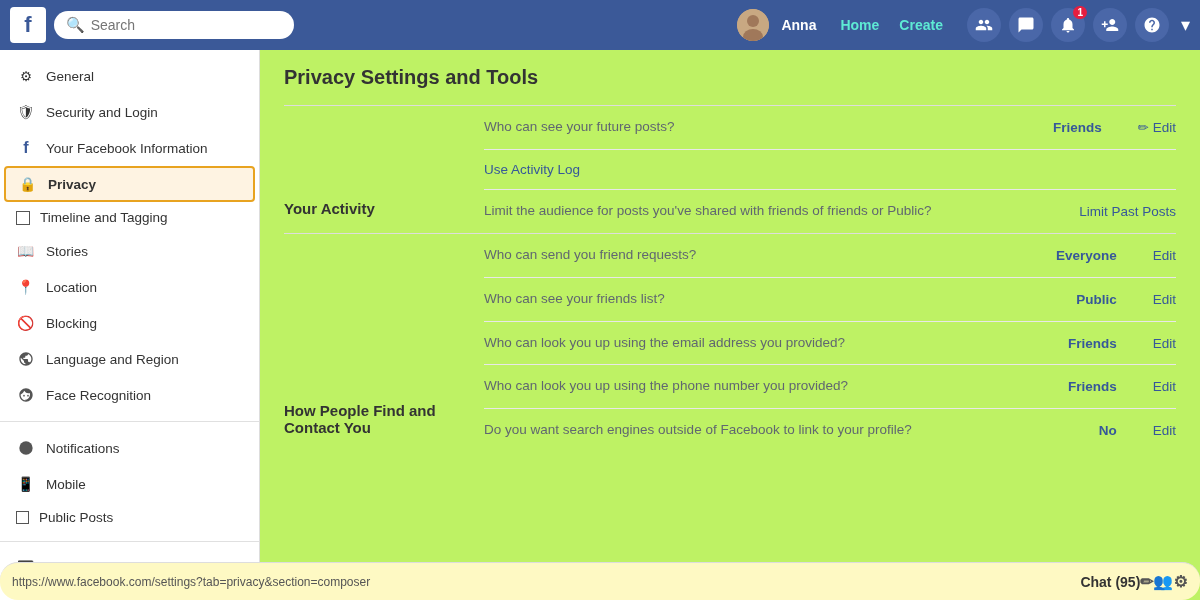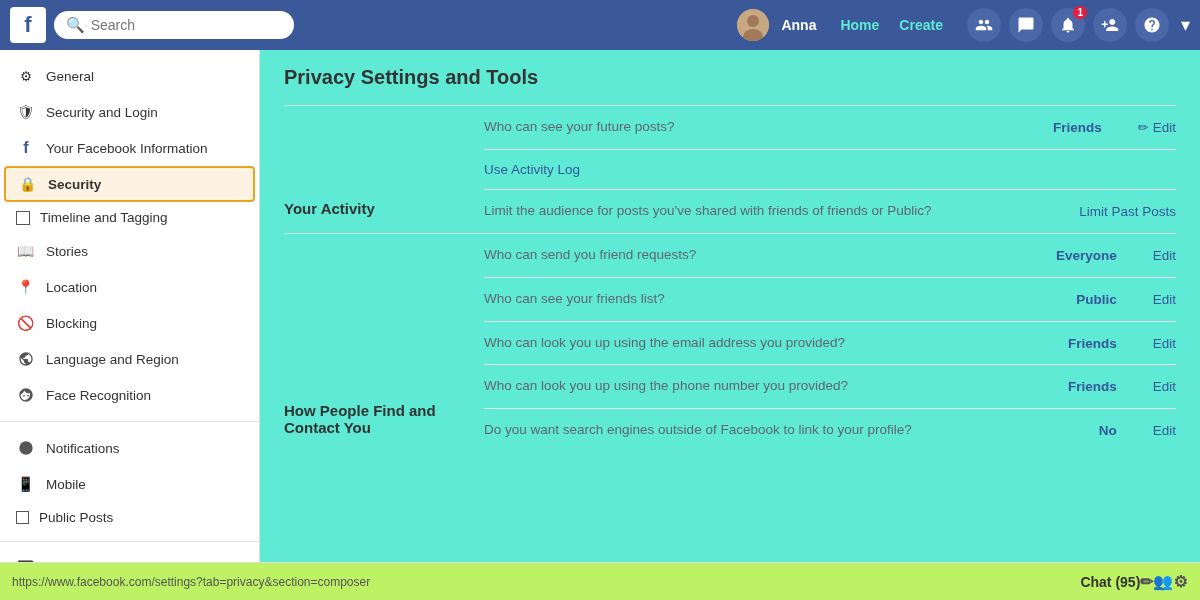--- a/index.html
+++ b/index.html
@@ -114,21 +114,21 @@
     .sidebar-icon {
       width: 20px; height: 20px;
       display: flex; align-items: center; justify-content: center;
       flex-shrink: 0;
     }
     .sidebar-divider { height: 1px; background: #e0e0e0; margin: 8px 0; }
 
     
     .main-content {
       flex: 1;
-      background: #5eead4;
+      background: #bef264;
       overflow-y: auto;
       padding: 16px 24px;
     }
     .page-title {
       font-size: 20px;
       font-weight: 700;
       color: #333;
       margin-bottom: 16px;
     }
     .settings-row {
@@ -161,27 +161,28 @@
       display: flex;
       align-items: center;
       gap: 4px;
     }
 
     
     .bottom-bar {
       position: fixed;
       bottom: 0; left: 0; right: 0;
       height: 38px;
-      background: #bef264;
+      background: #fef9c3;
       border-top: 1px solid #ddd;
       display: flex;
       align-items: center;
       justify-content: space-between;
       padding: 0 12px;
       z-index: 100;
+      border-radius: 18px;
     }
     .status-url { font-size: 12px; color: #555; }
     .chat-widget {
       display: flex;
       align-items: center;
       font-weight: 600;
       font-size: 14px;
       color: #333;
     }
     .chat-widget-icon { cursor: pointer; color: #555; }
@@ -274,21 +275,21 @@
       <span class="item-label">Security and Login</span>
     </div>
 
     <div class="sidebar-item">
       <span class="sidebar-icon" style="color:#3b5998; font-weight:bold; font-size:16px;">f</span>
       <span class="item-label">Your Facebook Information</span>
     </div>
 
     <div class="sidebar-item active">
       <span class="sidebar-icon" style="font-size:14px;">🔒</span>
-      <span class="item-label">Security</span>
+      <span class="item-label">Privacy</span>
     </div>
 
     <div class="sidebar-item">
       <span class="sidebar-icon" style="width:14px;height:14px;border:1.5px solid #555;display:inline-block;"></span>
       <span class="item-label">Timeline and Tagging</span>
     </div>
 
     <div class="sidebar-item">
       <span class="sidebar-icon" style="font-size:14px;">📖</span>
       <span class="item-label">Stories</span>

